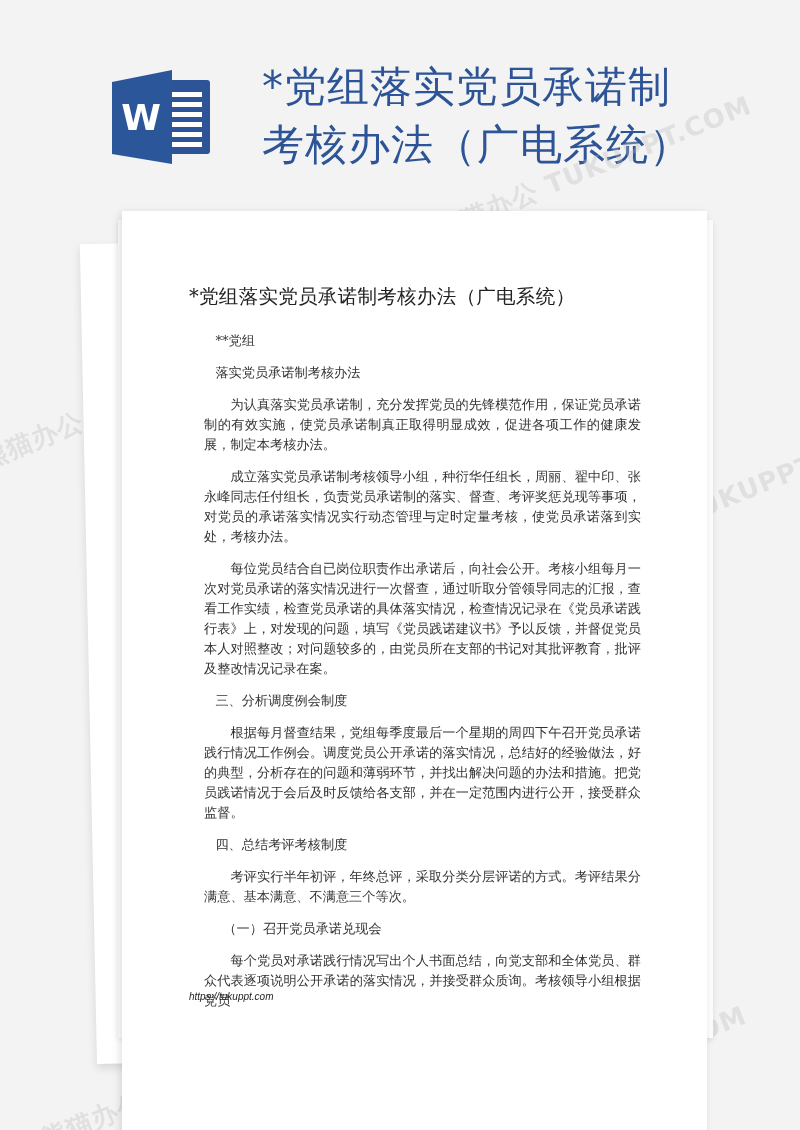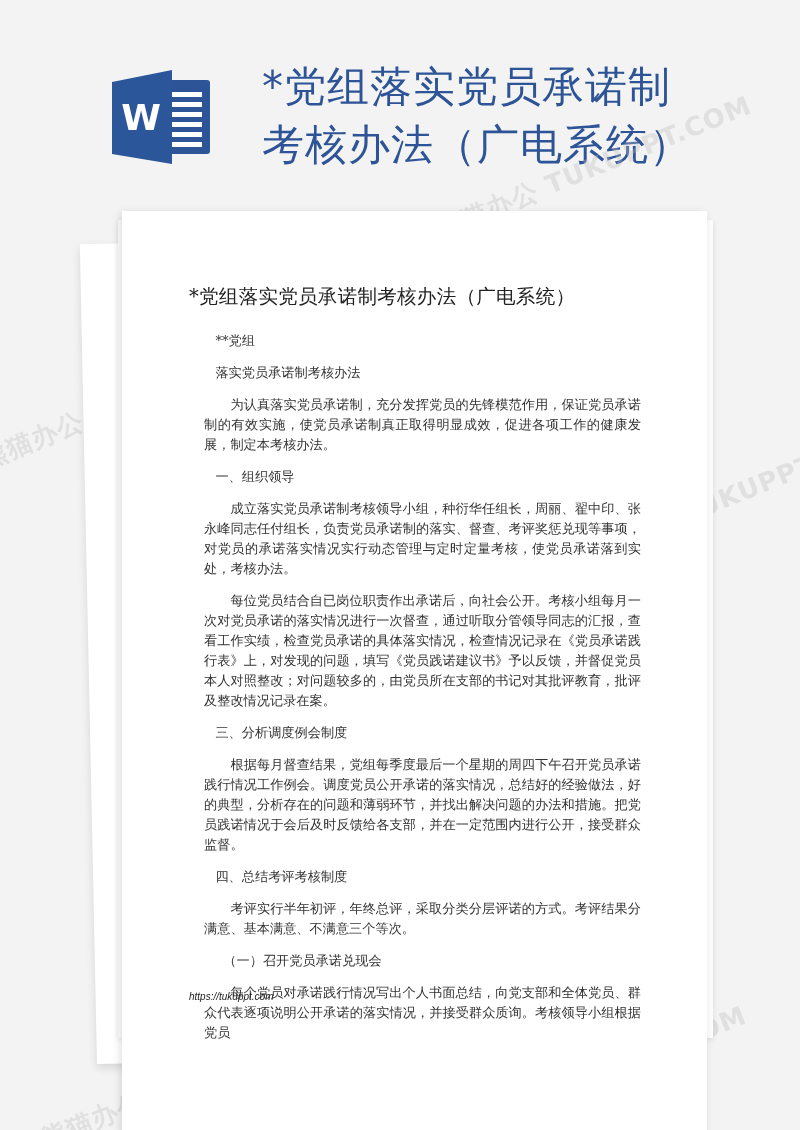--- a/index.html
+++ b/index.html
@@ -79,21 +79,20 @@
 
 <div class="paper-back"></div>
 <div class="paper-mid"></div>
 
 <div class="page">
   <div class="doc-title">*党组落实党员承诺制考核办法（广电系统）</div>
   <div class="body-block">
     <p class="heading">**党组</p>
     <p class="heading">落实党员承诺制考核办法</p>
     <p class="para indent">为认真落实党员承诺制，充分发挥党员的先锋模范作用，保证党员承诺制的有效实施，使党员承诺制真正取得明显成效，促进各项工作的健康发展，制定本考核办法。</p>
-    <p class="heading">一、组织领导</p>
     <p class="para indent">成立落实党员承诺制考核领导小组，种衍华任组长，周丽、翟中印、张永峰同志任付组长，负责党员承诺制的落实、督查、考评奖惩兑现等事项，对党员的承诺落实情况实行动态管理与定时定量考核，使党员承诺落到实处，考核办法。</p>
     <p class="para indent">每位党员结合自已岗位职责作出承诺后，向社会公开。考核小组每月一次对党员承诺的落实情况进行一次督查，通过听取分管领导同志的汇报，查看工作实绩，检查党员承诺的具体落实情况，检查情况记录在《党员承诺践行表》上，对发现的问题，填写《党员践诺建议书》予以反馈，并督促党员本人对照整改；对问题较多的，由党员所在支部的书记对其批评教育，批评及整改情况记录在案。</p>
     <p class="heading">三、分析调度例会制度</p>
     <p class="para indent">根据每月督查结果，党组每季度最后一个星期的周四下午召开党员承诺践行情况工作例会。调度党员公开承诺的落实情况，总结好的经验做法，好的典型，分析存在的问题和薄弱环节，并找出解决问题的办法和措施。把党员践诺情况于会后及时反馈给各支部，并在一定范围内进行公开，接受群众监督。</p>
     <p class="heading">四、总结考评考核制度</p>
     <p class="para indent">考评实行半年初评，年终总评，采取分类分层评诺的方式。考评结果分满意、基本满意、不满意三个等次。</p>
     <p class="heading sub">（一）召开党员承诺兑现会</p>
     <p class="para indent">每个党员对承诺践行情况写出个人书面总结，向党支部和全体党员、群众代表逐项说明公开承诺的落实情况，并接受群众质询。考核领导小组根据党员</p>
   </div>
   <div class="source-url">https://tukuppt.com</div>

